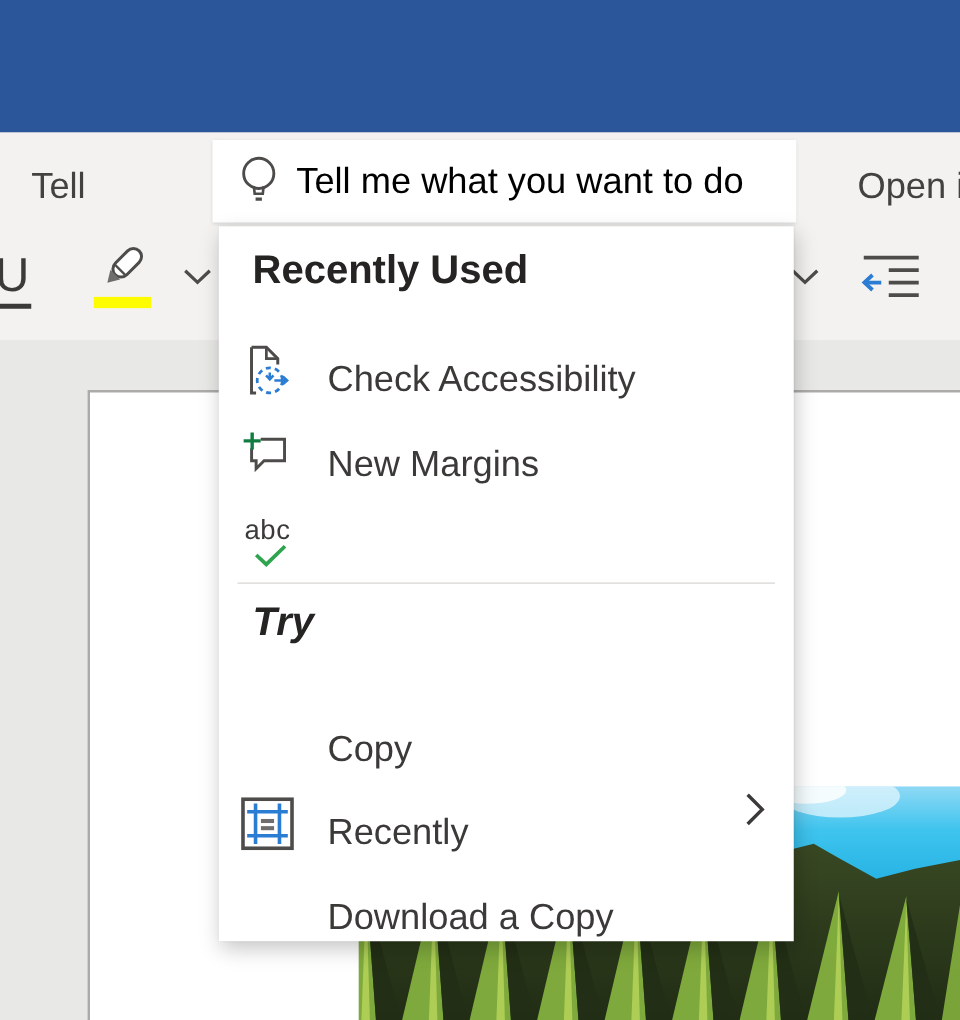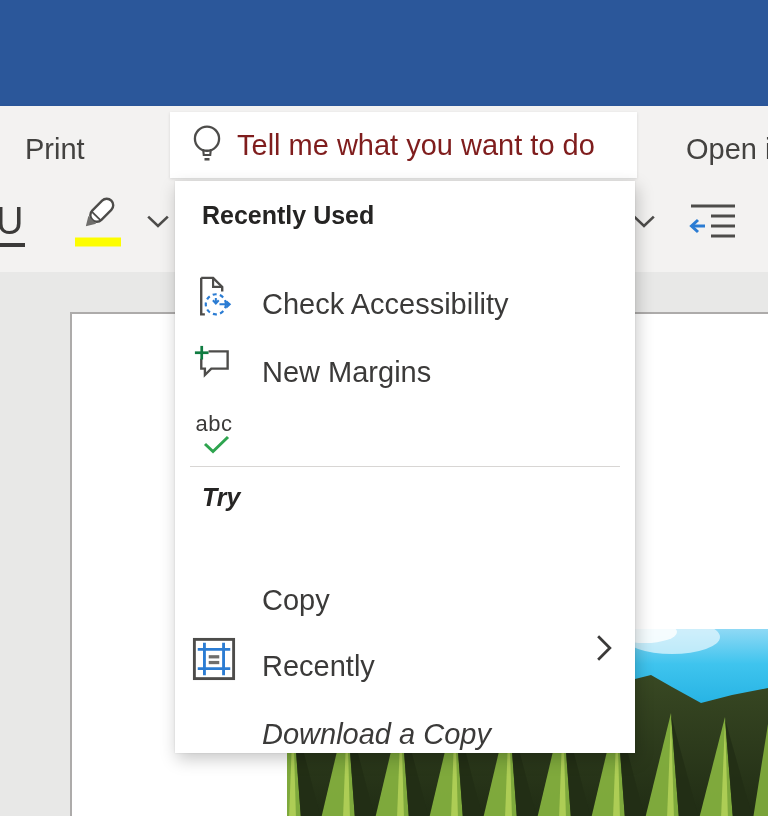--- a/index.html
+++ b/index.html
@@ -11,53 +11,53 @@
   .chrome { position:absolute; left:0; top:106px; width:768px; height:166px;
             background:#f3f2f1; box-shadow:0 3px 5px rgba(0,0,0,.16); }
 
   .menu-tab { position:absolute; top:24px; font-size:29px; line-height:38px; color:#434240; white-space:nowrap; cursor:default; }
   .help-tab { left:25px; }
   .open-in  { left:686px; }
 
   .search-box { position:absolute; left:170px; top:6px; width:467px; height:66px; background:#ffffff;
                 display:flex; align-items:center; padding-left:20px; gap:13px;
                 box-shadow:0 1px 3px rgba(0,0,0,.12); }
-  .search-text { font-size:29px; color:#7f1d1d; white-space:nowrap; }
+  .search-text { font-size:29px; color:#000000; white-space:nowrap; }
 
   .underline-btn { position:absolute; left:-6px; top:94px; font-size:38px; color:#3b3a39;
                    border-bottom:4px solid #3b3a39; padding:0 2px 1px 2px; line-height:42px; }
 
   .icon-btn { position:absolute; display:block; }
 
   .docarea { position:absolute; left:0; top:272px; width:768px; height:544px; background:#e8e8e7; }
   .page { position:absolute; left:70px; top:40px; width:720px; height:530px; background:#ffffff;
           border:2px solid #adabaa; }
   .photo { position:absolute; left:287px; top:357px; width:481px; height:190px; }
 
   .dropdown { position:absolute; left:175px; top:181px; width:460px; height:572px; background:#ffffff;
               box-shadow:2px 6px 16px rgba(0,0,0,.22), 0 0 2px rgba(0,0,0,.10); z-index:10; }
-  .dd-header { position:absolute; left:27px; height:36px; font-size:25px; font-weight:700; color:#252423;
+  .dd-header { position:absolute; left:27px; height:36px; font-size:32px; font-weight:700; color:#252423;
                line-height:36px; white-space:nowrap; }
   .dd-row { position:absolute; left:0; width:100%; height:68px; display:flex; align-items:flex-end; cursor:default; }
   .dd-icon { width:46px; height:48px; margin-left:16px; flex:0 0 46px; display:flex; align-items:center; justify-content:center; }
   .dd-label { margin-left:25px; font-size:29px; color:#3b3a39; white-space:nowrap; }
   .dd-divider { position:absolute; left:15px; right:15px; top:285px; height:1px; background:#d8d6d4; }
   .dd-sub-chevron { position:absolute; right:22px; top:50%; transform:translateY(-50%); }
 
   .spelling-icon { display:flex; flex-direction:column; align-items:center; line-height:1; }
   .spelling-abc { font-size:22px; color:#3b3a39; letter-spacing:.5px; }
 </style>
 </head>
 <body>
 
 <div class="titlebar"></div>
 
 <div class="chrome">
 
-  <div class="menu-tab help-tab">Print</div>
+  <div class="menu-tab help-tab">Tell</div>
 
   <div class="menu-tab open-in">Open i</div>
 
   <div class="search-box">
     <span style="display:flex;">
       <svg width="34" height="42" viewBox="0 0 32 40">
         <circle cx="16" cy="14" r="11.5" fill="none" stroke="#4d4c4a" stroke-width="2.2"></circle>
         <path d="M12.3 23.8 L12.9 29.5 H19.1 L19.7 23.8" fill="none" stroke="#4d4c4a" stroke-width="2"></path>
         <line x1="13.6" y1="33.6" x2="18.4" y2="33.6" stroke="#4d4c4a" stroke-width="2.4"></line>
       </svg>
@@ -215,18 +215,18 @@
       </svg>
     </span>
     <span class="dd-label">Recently</span>
     <span class="dd-sub-chevron">
       <svg width="17" height="28" viewBox="0 0 16 26">
         <polyline points="2,2 13,13 2,24" fill="none" stroke="#3b3a39" stroke-width="2.6"></polyline>
       </svg>
     </span>
   </div>
 
-  <div class="dd-row" style="top:504px; height:66px;font-style:italic;">
+  <div class="dd-row" style="top:504px; height:66px;">
     <span class="dd-icon"></span>
     <span class="dd-label">Download a Copy</span>
   </div>
 
 </div>
 
 </body></html>

